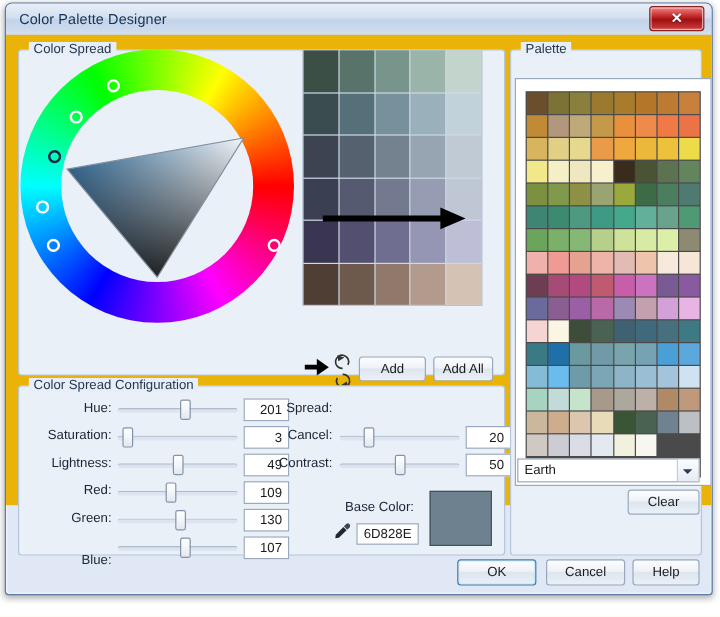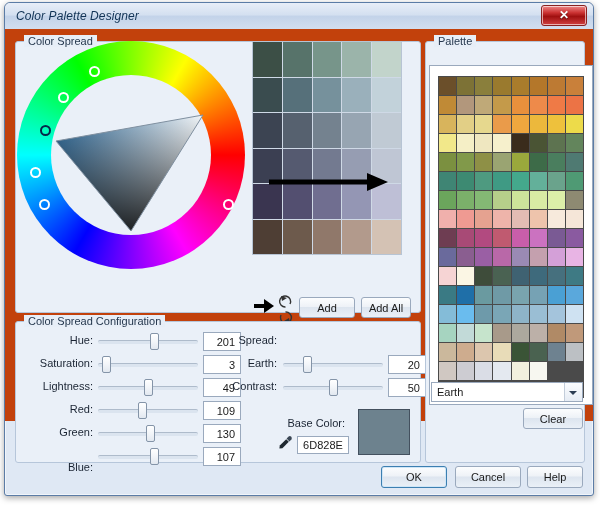--- a/index.html
+++ b/index.html
@@ -7,28 +7,28 @@
 
   
   .window{position:absolute;left:4px;top:2px;width:588px;height:492px;
     border:1px solid #5b7ca6;border-radius:6px 6px 3px 3px;
     background:#dfe8f4;
     box-shadow:0 0 0 1px rgba(255,255,255,.55) inset, 0 2px 6px rgba(0,0,0,.35);
     overflow:hidden;}
   .titlebar{position:absolute;left:0;top:0;width:588px;height:26px;
     background:linear-gradient(180deg,#e8eef8 0%,#d4e0f0 45%,#c3d3e9 52%,#d2deef 100%);
     border-bottom:1px solid #9fb6d2;border-radius:5px 5px 0 0;}
-  .title-text{position:absolute;left:11px;top:6px;font-size:12px;color:#113355;letter-spacing:.1px;font-style:italic;}
+  .title-text{position:absolute;left:11px;top:6px;font-size:12px;color:#113355;letter-spacing:.1px;}
   .close-btn{position:absolute;right:6px;top:2px;width:44px;height:19px;border-radius:3px;
     background:linear-gradient(180deg,#e88 0%,#c33 35%,#a01010 55%,#d04040 100%);
     border:1px solid #8a2020;box-shadow:0 0 0 1px rgba(255,255,255,.6) inset;
     color:#fff;font-size:12px;font-weight:bold;text-align:center;line-height:18px;
     text-shadow:0 1px 1px rgba(0,0,0,.5);}
 
-  .client{position:absolute;left:0;top:26px;width:588px;height:392px;background:#c2410c;}
+  .client{position:absolute;left:0;top:26px;width:588px;height:392px;background:#eab308;}
 
   
   .group{position:absolute;border:1px solid #b6c6da;border-radius:3px;background:#eaf0f8;}
   .group-title{position:absolute;top:-7px;left:8px;background:#e7eef7;padding:0 4px;font-size:11px;color:#26384e;}
 
   
   #wheel-wrap{position:absolute;left:12px;top:12px;width:228px;height:228px;}
   .wheel-ring{position:absolute;left:0;top:0;width:228px;height:228px;border-radius:50%;
     background:conic-gradient(from 90deg,
       #ff0000 0deg,#ff00ff 60deg,#0000ff 120deg,#00ffff 180deg,
@@ -209,21 +209,21 @@
     <div class="thumb" style="left:141px;top:396px;"></div>
     <div class="numbox" style="left:198px;top:395px;">130</div>
 
     <div class="lbl" style="left:10px;top:432px;width:78px;">Blue:</div>
     <div class="track" style="left:93px;top:426px;width:100px;"></div>
     <div class="thumb" style="left:145px;top:419px;"></div>
     <div class="numbox" style="left:198px;top:418px;">107</div>
 
     <div class="lbl" style="left:222px;top:305px;width:50px;">Spread:</div>
 
-    <div class="lbl" style="left:222px;top:328px;width:50px;">Earth:</div>
+    <div class="lbl" style="left:222px;top:328px;width:50px;">Cancel:</div>
     <div class="track" style="left:278px;top:334px;width:100px;"></div>
     <div class="thumb" style="left:298px;top:327px;"></div>
     <div class="numbox" style="left:383px;top:326px;">20</div>
 
     <div class="lbl" style="left:214px;top:351px;width:58px;">Contrast:</div>
     <div class="track" style="left:278px;top:357px;width:100px;"></div>
     <div class="thumb" style="left:324px;top:350px;"></div>
     <div class="numbox" style="left:383px;top:349px;">50</div>
 
     <div class="lbl" style="left:268px;top:388px;width:72px;">Base Color:</div>

